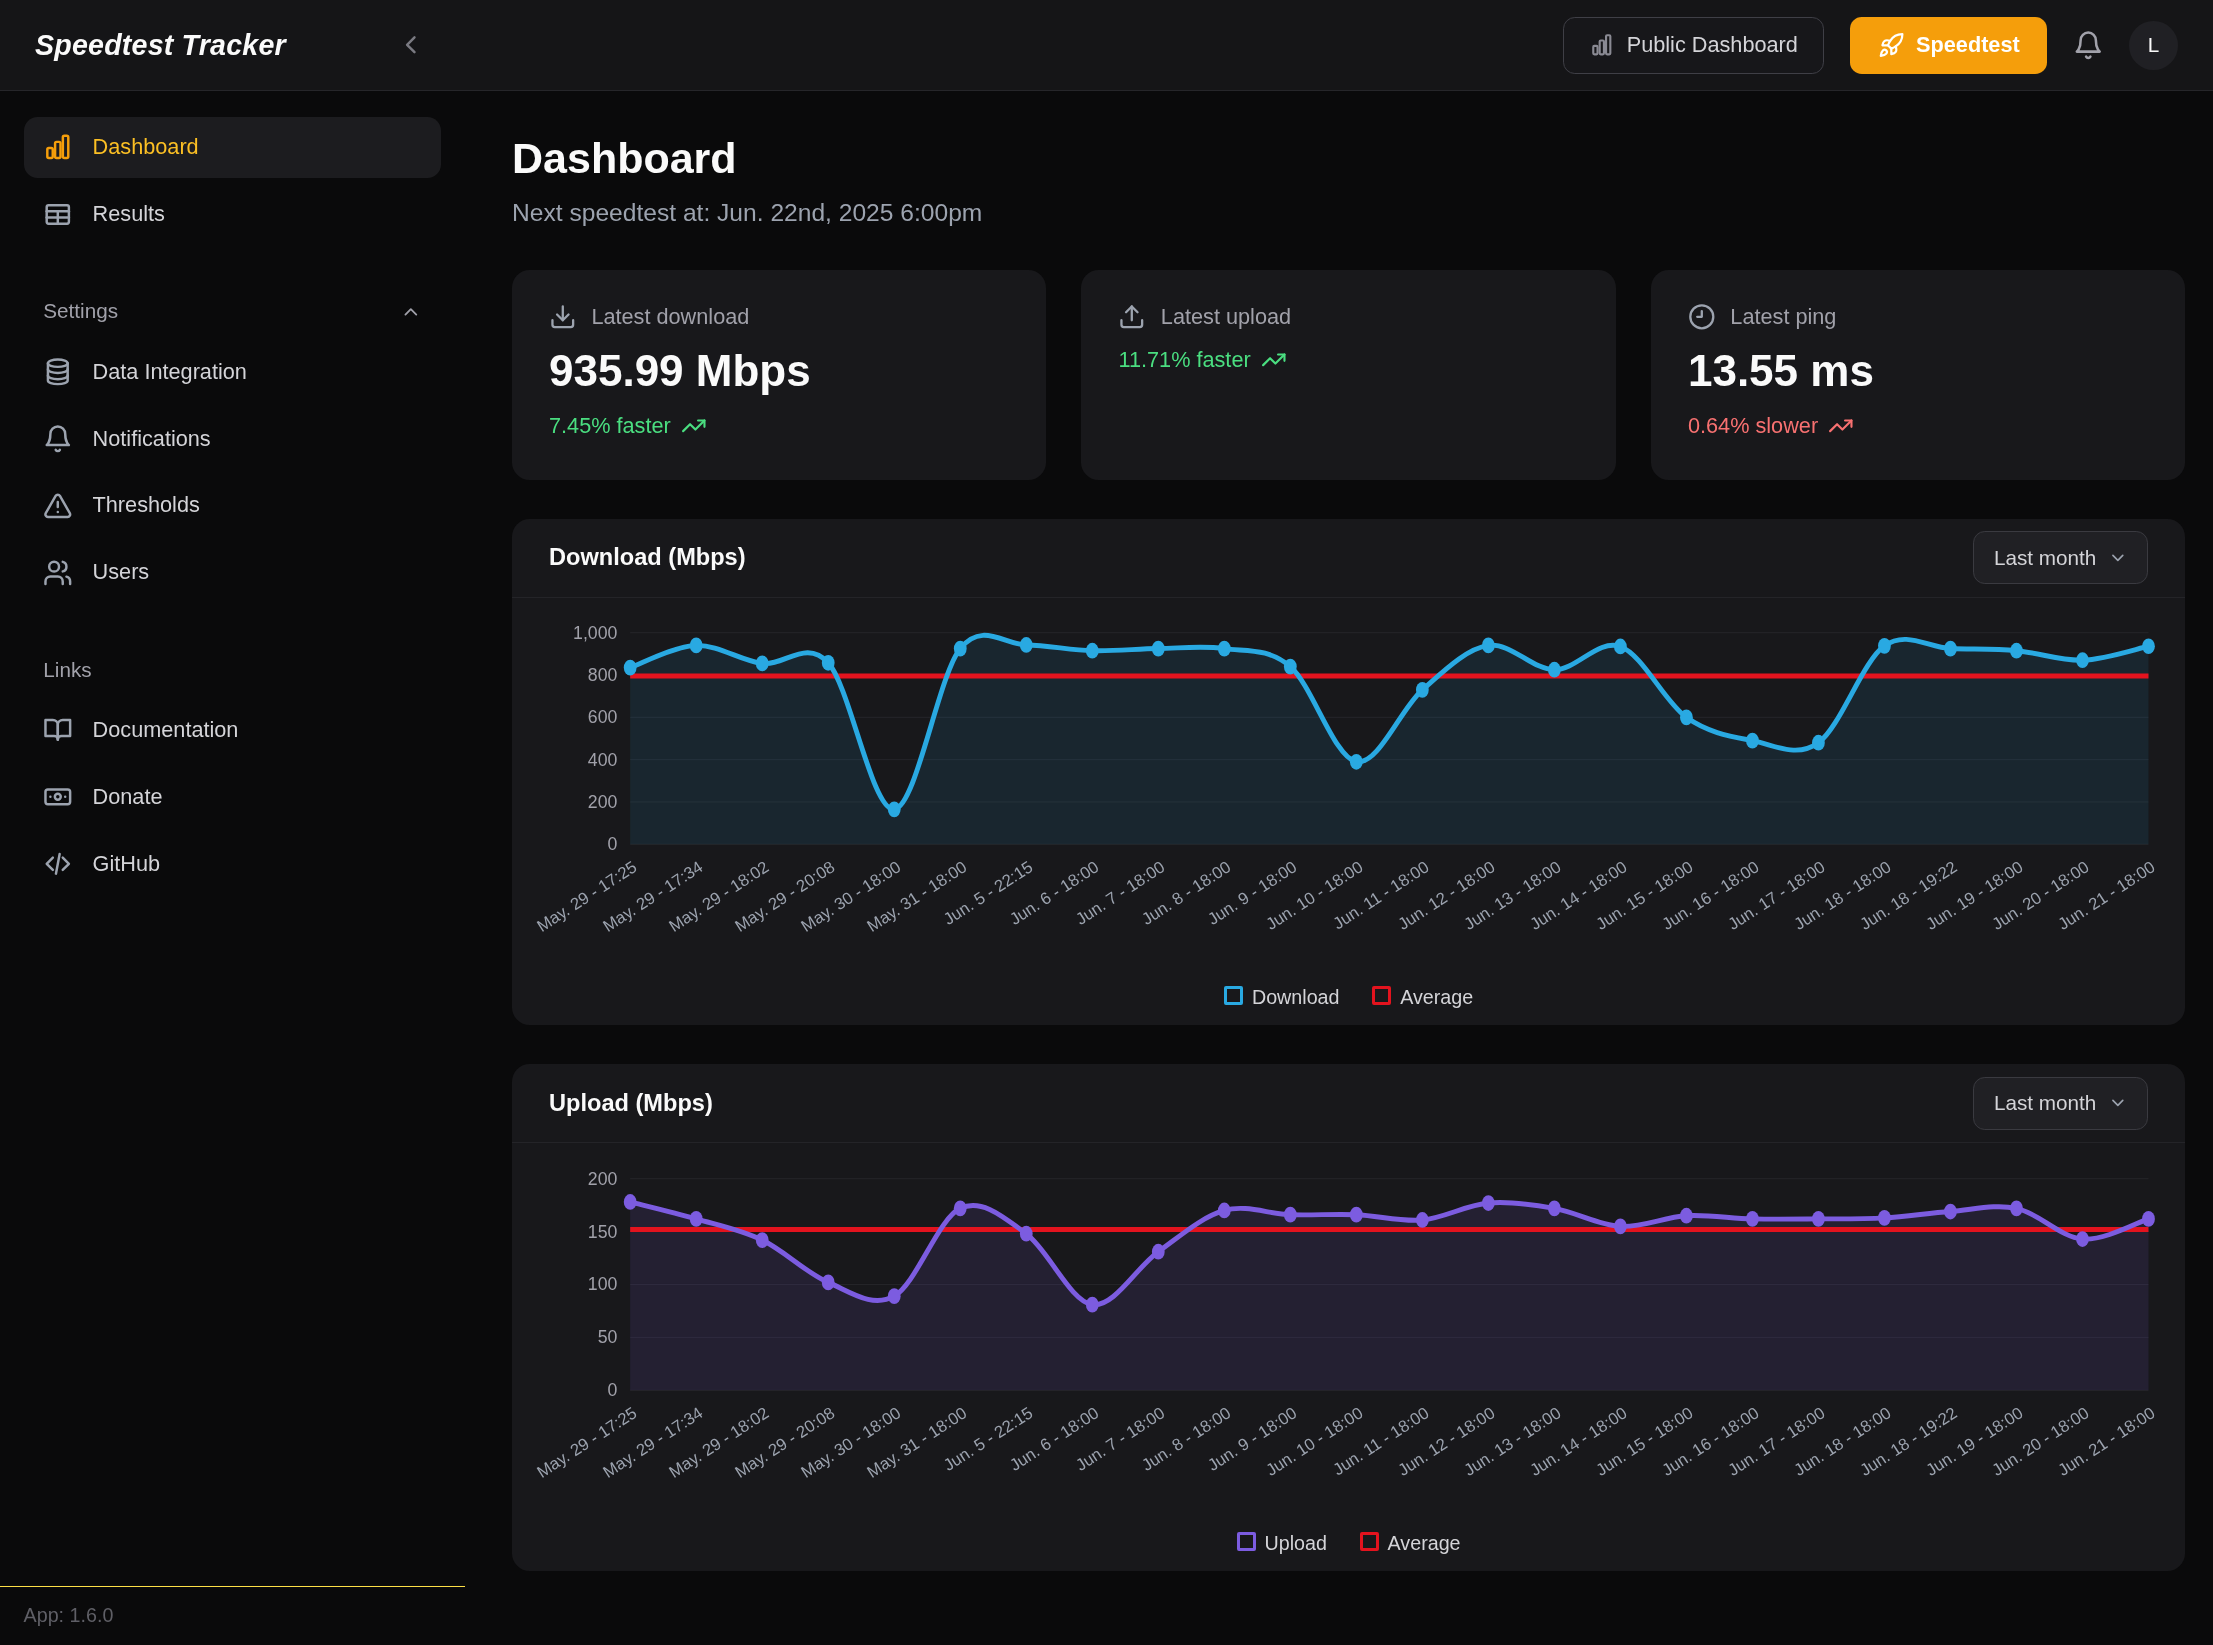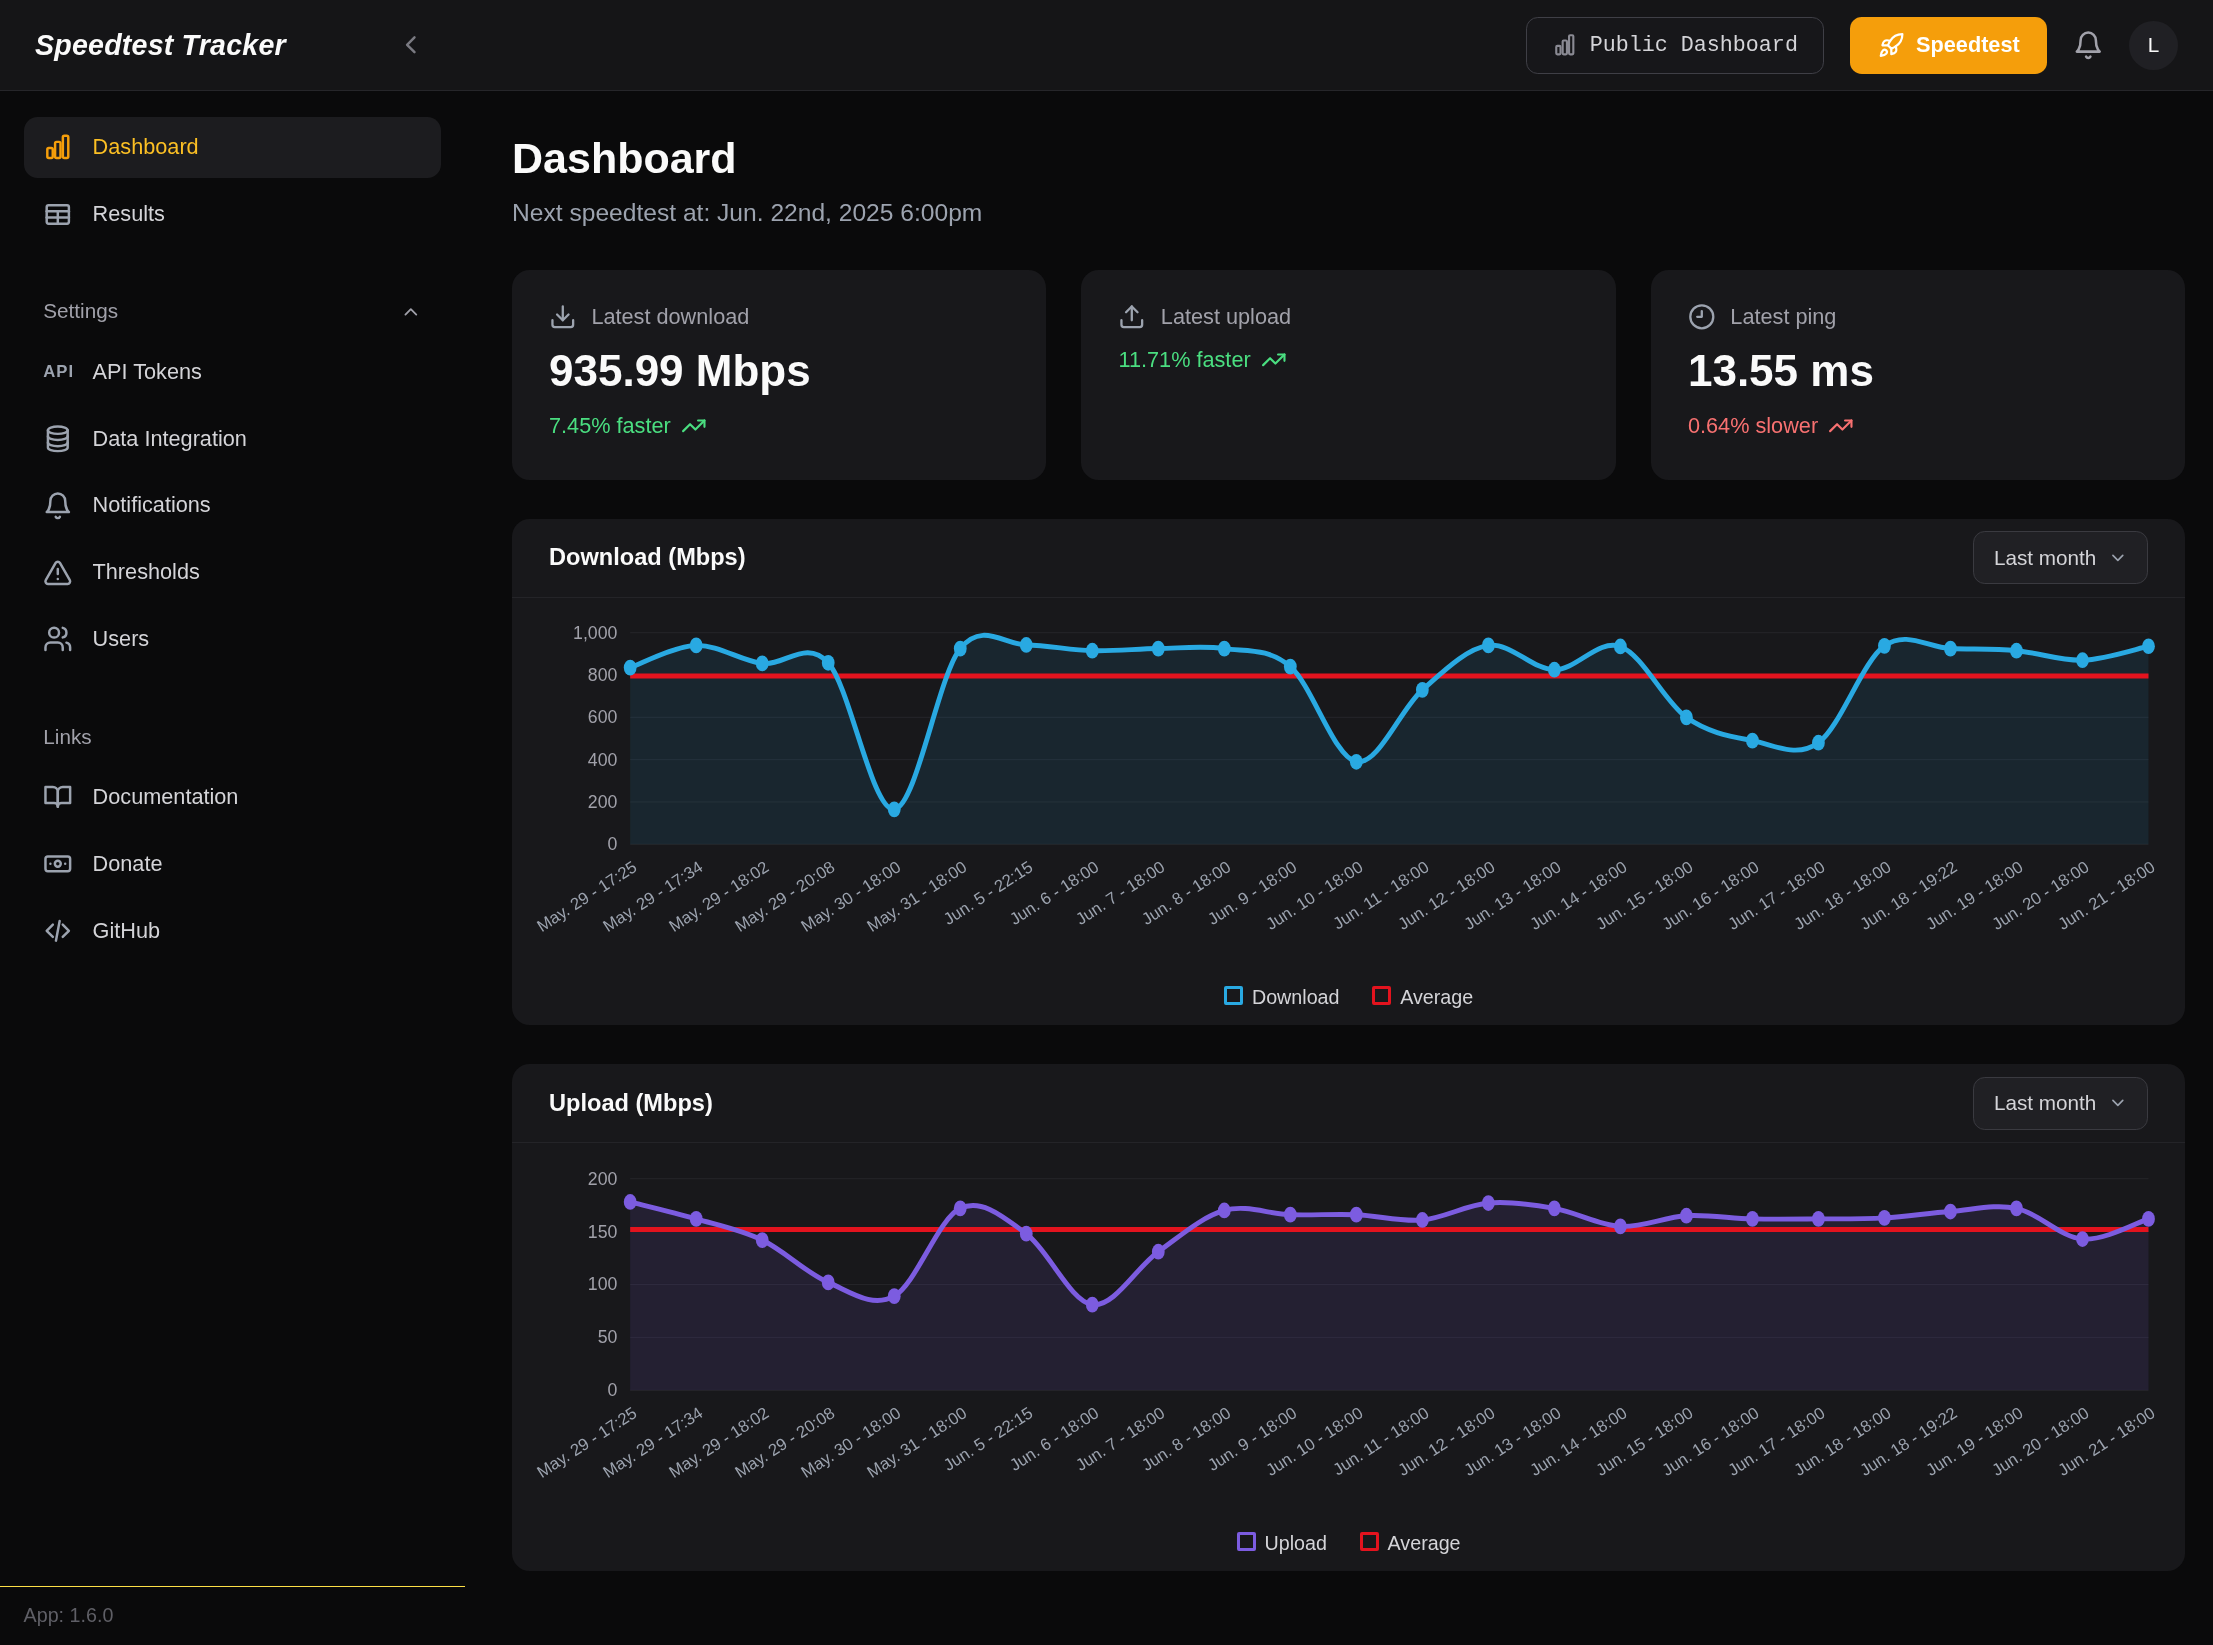--- a/index.html
+++ b/index.html
@@ -17,21 +17,21 @@
     background:#151517; border-bottom:1px solid #26262a;
     display:flex; align-items:center; padding:0 35px; z-index:5;
   }
   .brand { font-size:28.6px; font-weight:bold; color:#fafafa; letter-spacing:0.2px;font-style:italic; }
   .collapse-btn { margin-left:110px; background:none; border:none; color:#7a7a82; cursor:pointer; display:flex; }
   .topbar-right { margin-left:auto; display:flex; align-items:center; gap:25.6px; }
   .btn-outline {
     display:flex; align-items:center; gap:11.8px; height:57px; padding:0 25.6px;
     background:#17171a; border:1px solid #3f3f46; border-radius:11.8px;
     color:#d4d4d8; font-size:21.7px; font-weight:500; cursor:pointer;
-    font-family:Liberation Mono, monospace;
+    font-family:Liberation Sans, sans-serif;
   }
   .btn-primary {
     display:flex; align-items:center; gap:11.8px; height:57px; padding:0 27.6px;
     background:#f59e0b; border:none; border-radius:11.8px;
     color:#ffffff; font-size:21.7px; font-weight:600; cursor:pointer;
     font-family:"Liberation Sans", sans-serif;
   }
   .bell-btn { background:none; border:none; color:#a1a1aa; cursor:pointer; display:flex; }
   .avatar {
     width:49px; height:49px; border-radius:50%; background:#202024;
@@ -154,24 +154,20 @@
         <path d="M12 10v10"></path>
       </svg>
     <span>Results</span>
   </div>
 
   <div class="section-head">
     <span>Settings</span>
     <svg class="ic" width="21.7" height="21.7" viewBox="0 0 24 24" fill="none" stroke="currentColor" stroke-width="2" stroke-linecap="round" stroke-linejoin="round">
         <path d="m18 15-6-6-6 6"></path>
       </svg>
-  </div>
-  <div class="nav-item">
-    <span class="api-ic">API</span>
-    <span>API Tokens</span>
   </div>
   <div class="nav-item">
     <svg class="ic nico" width="29.6" height="29.6" viewBox="0 0 24 24" fill="none" stroke="currentColor" stroke-width="2" stroke-linecap="round" stroke-linejoin="round">
         <ellipse cx="12" cy="5" rx="8" ry="3"></ellipse>
         <path d="M4 5v5c0 1.66 3.58 3 8 3s8-1.34 8-3V5"></path>
         <path d="M4 10v5c0 1.66 3.58 3 8 3s8-1.34 8-3v-5"></path>
         <path d="M4 15v4c0 1.66 3.58 3 8 3s8-1.34 8-3v-4"></path>
       </svg>
     <span>Data Integration</span>
   </div>

